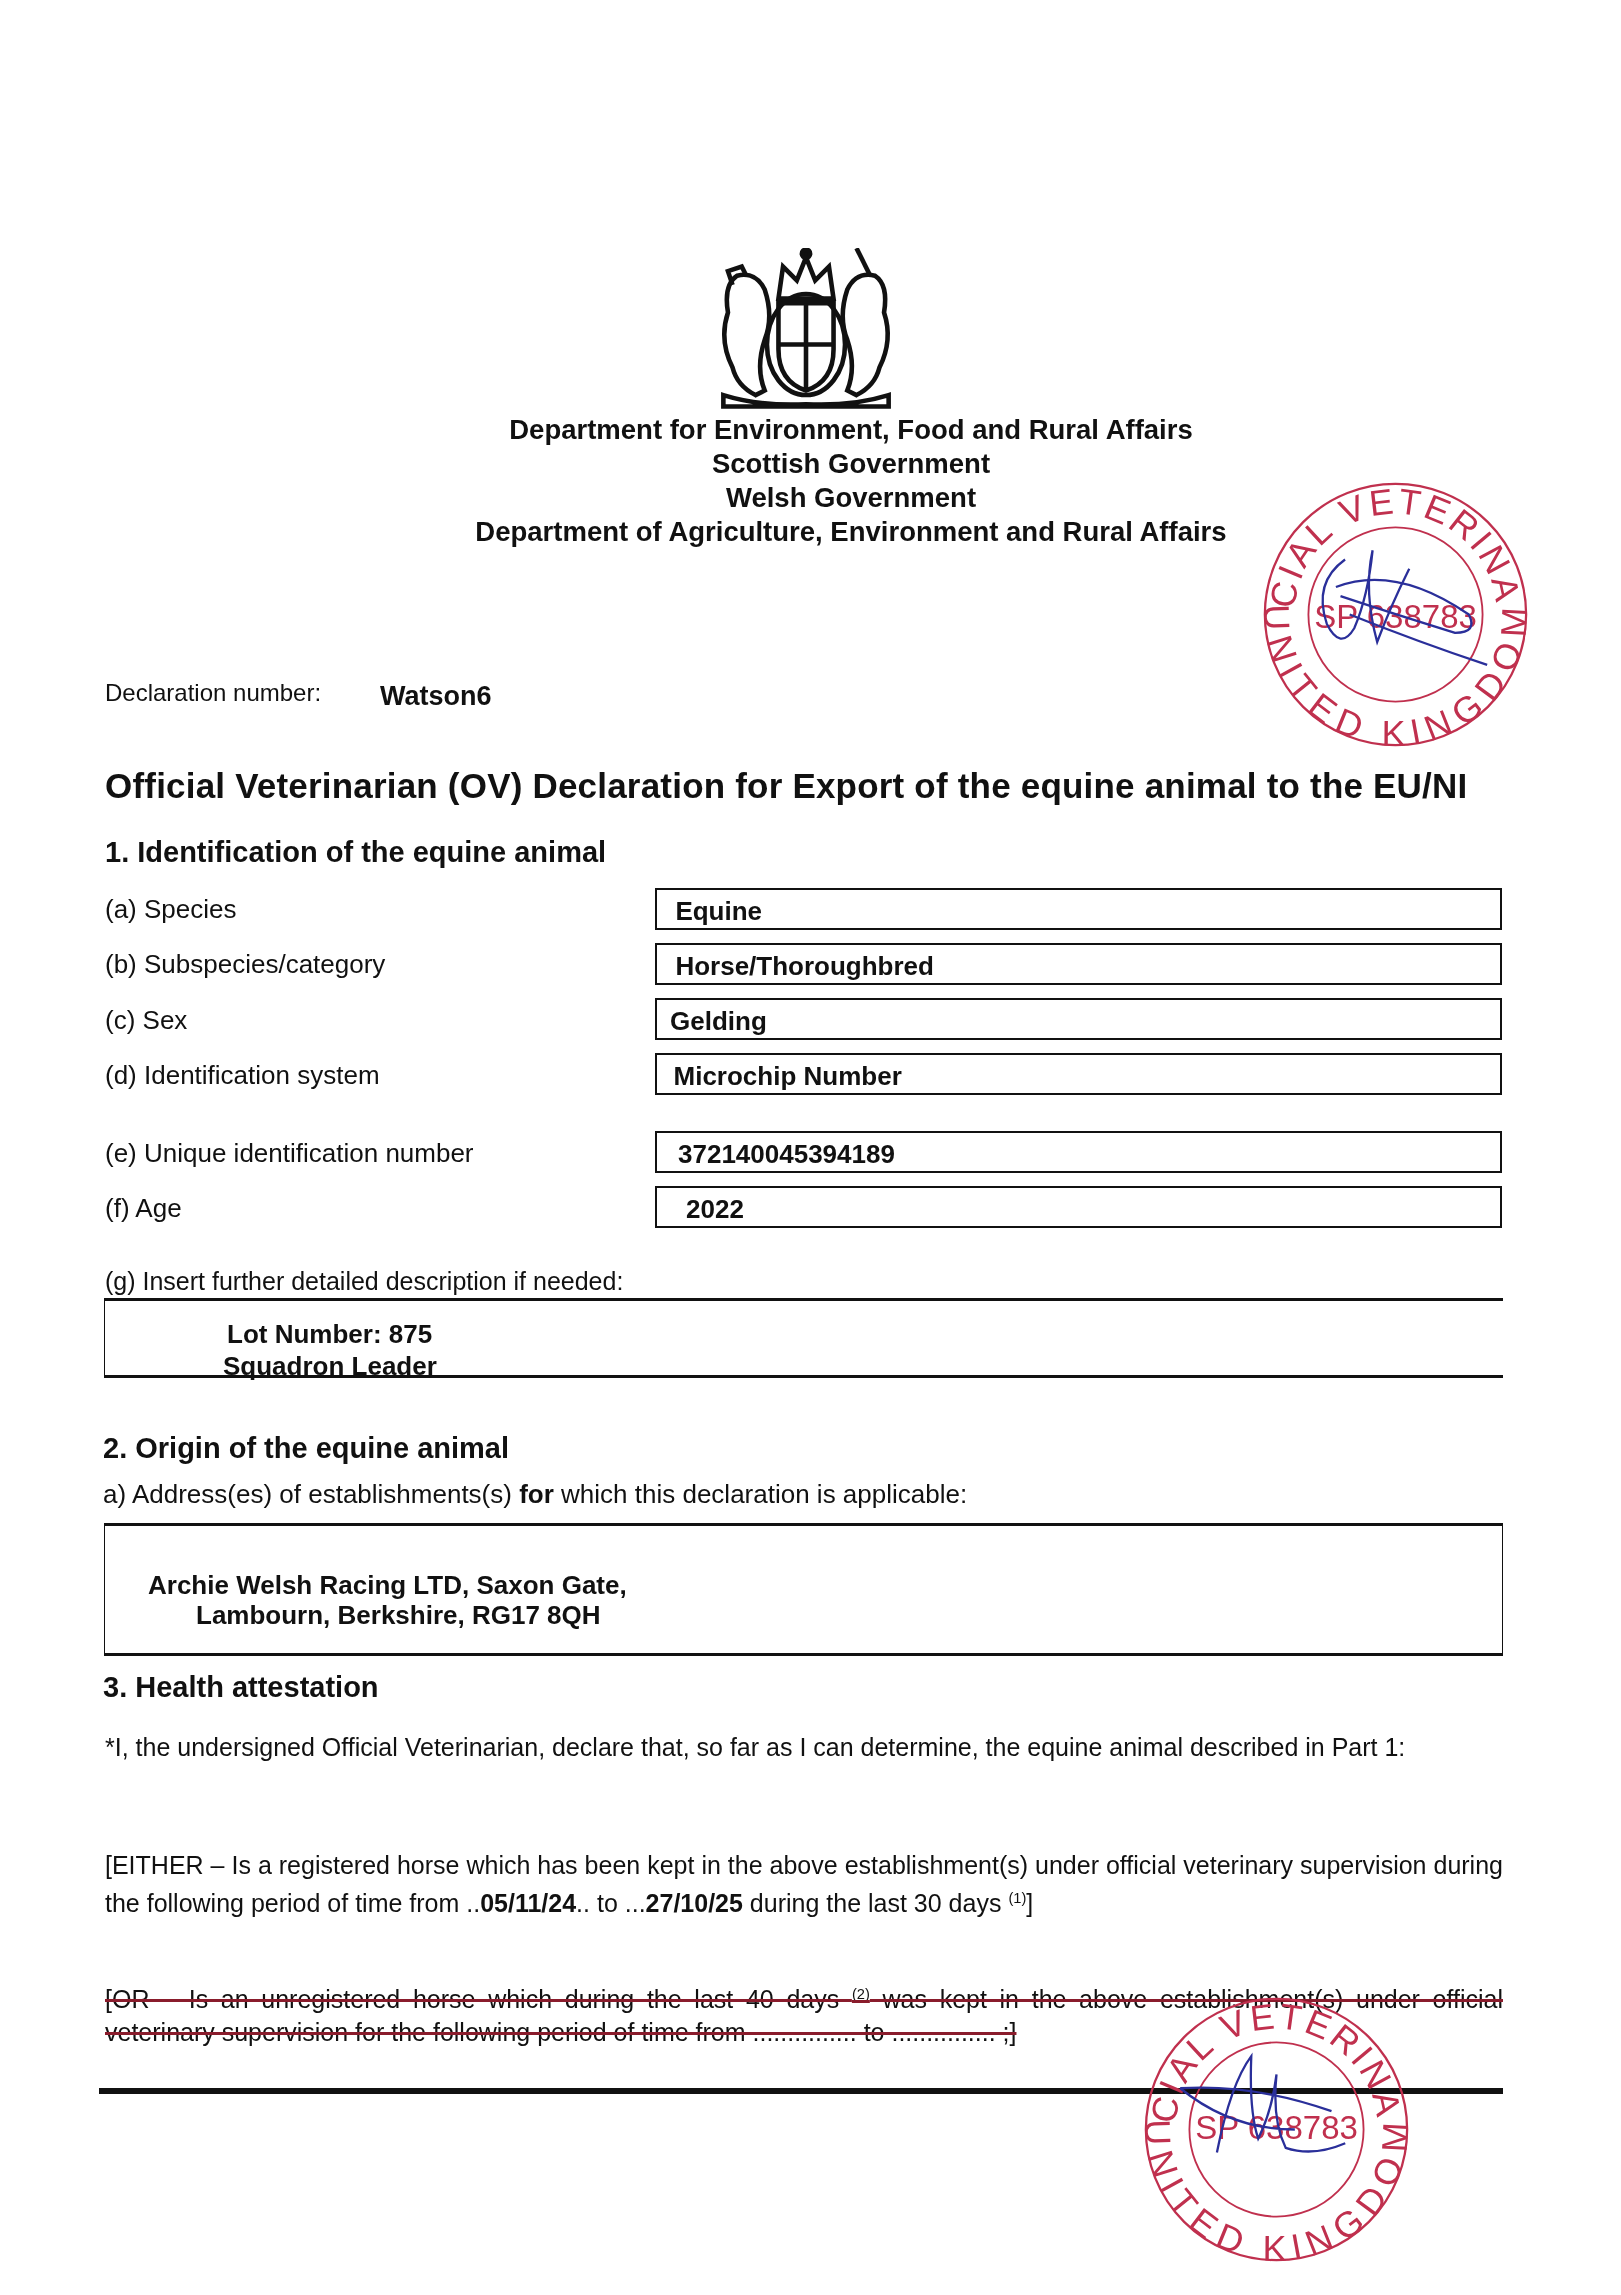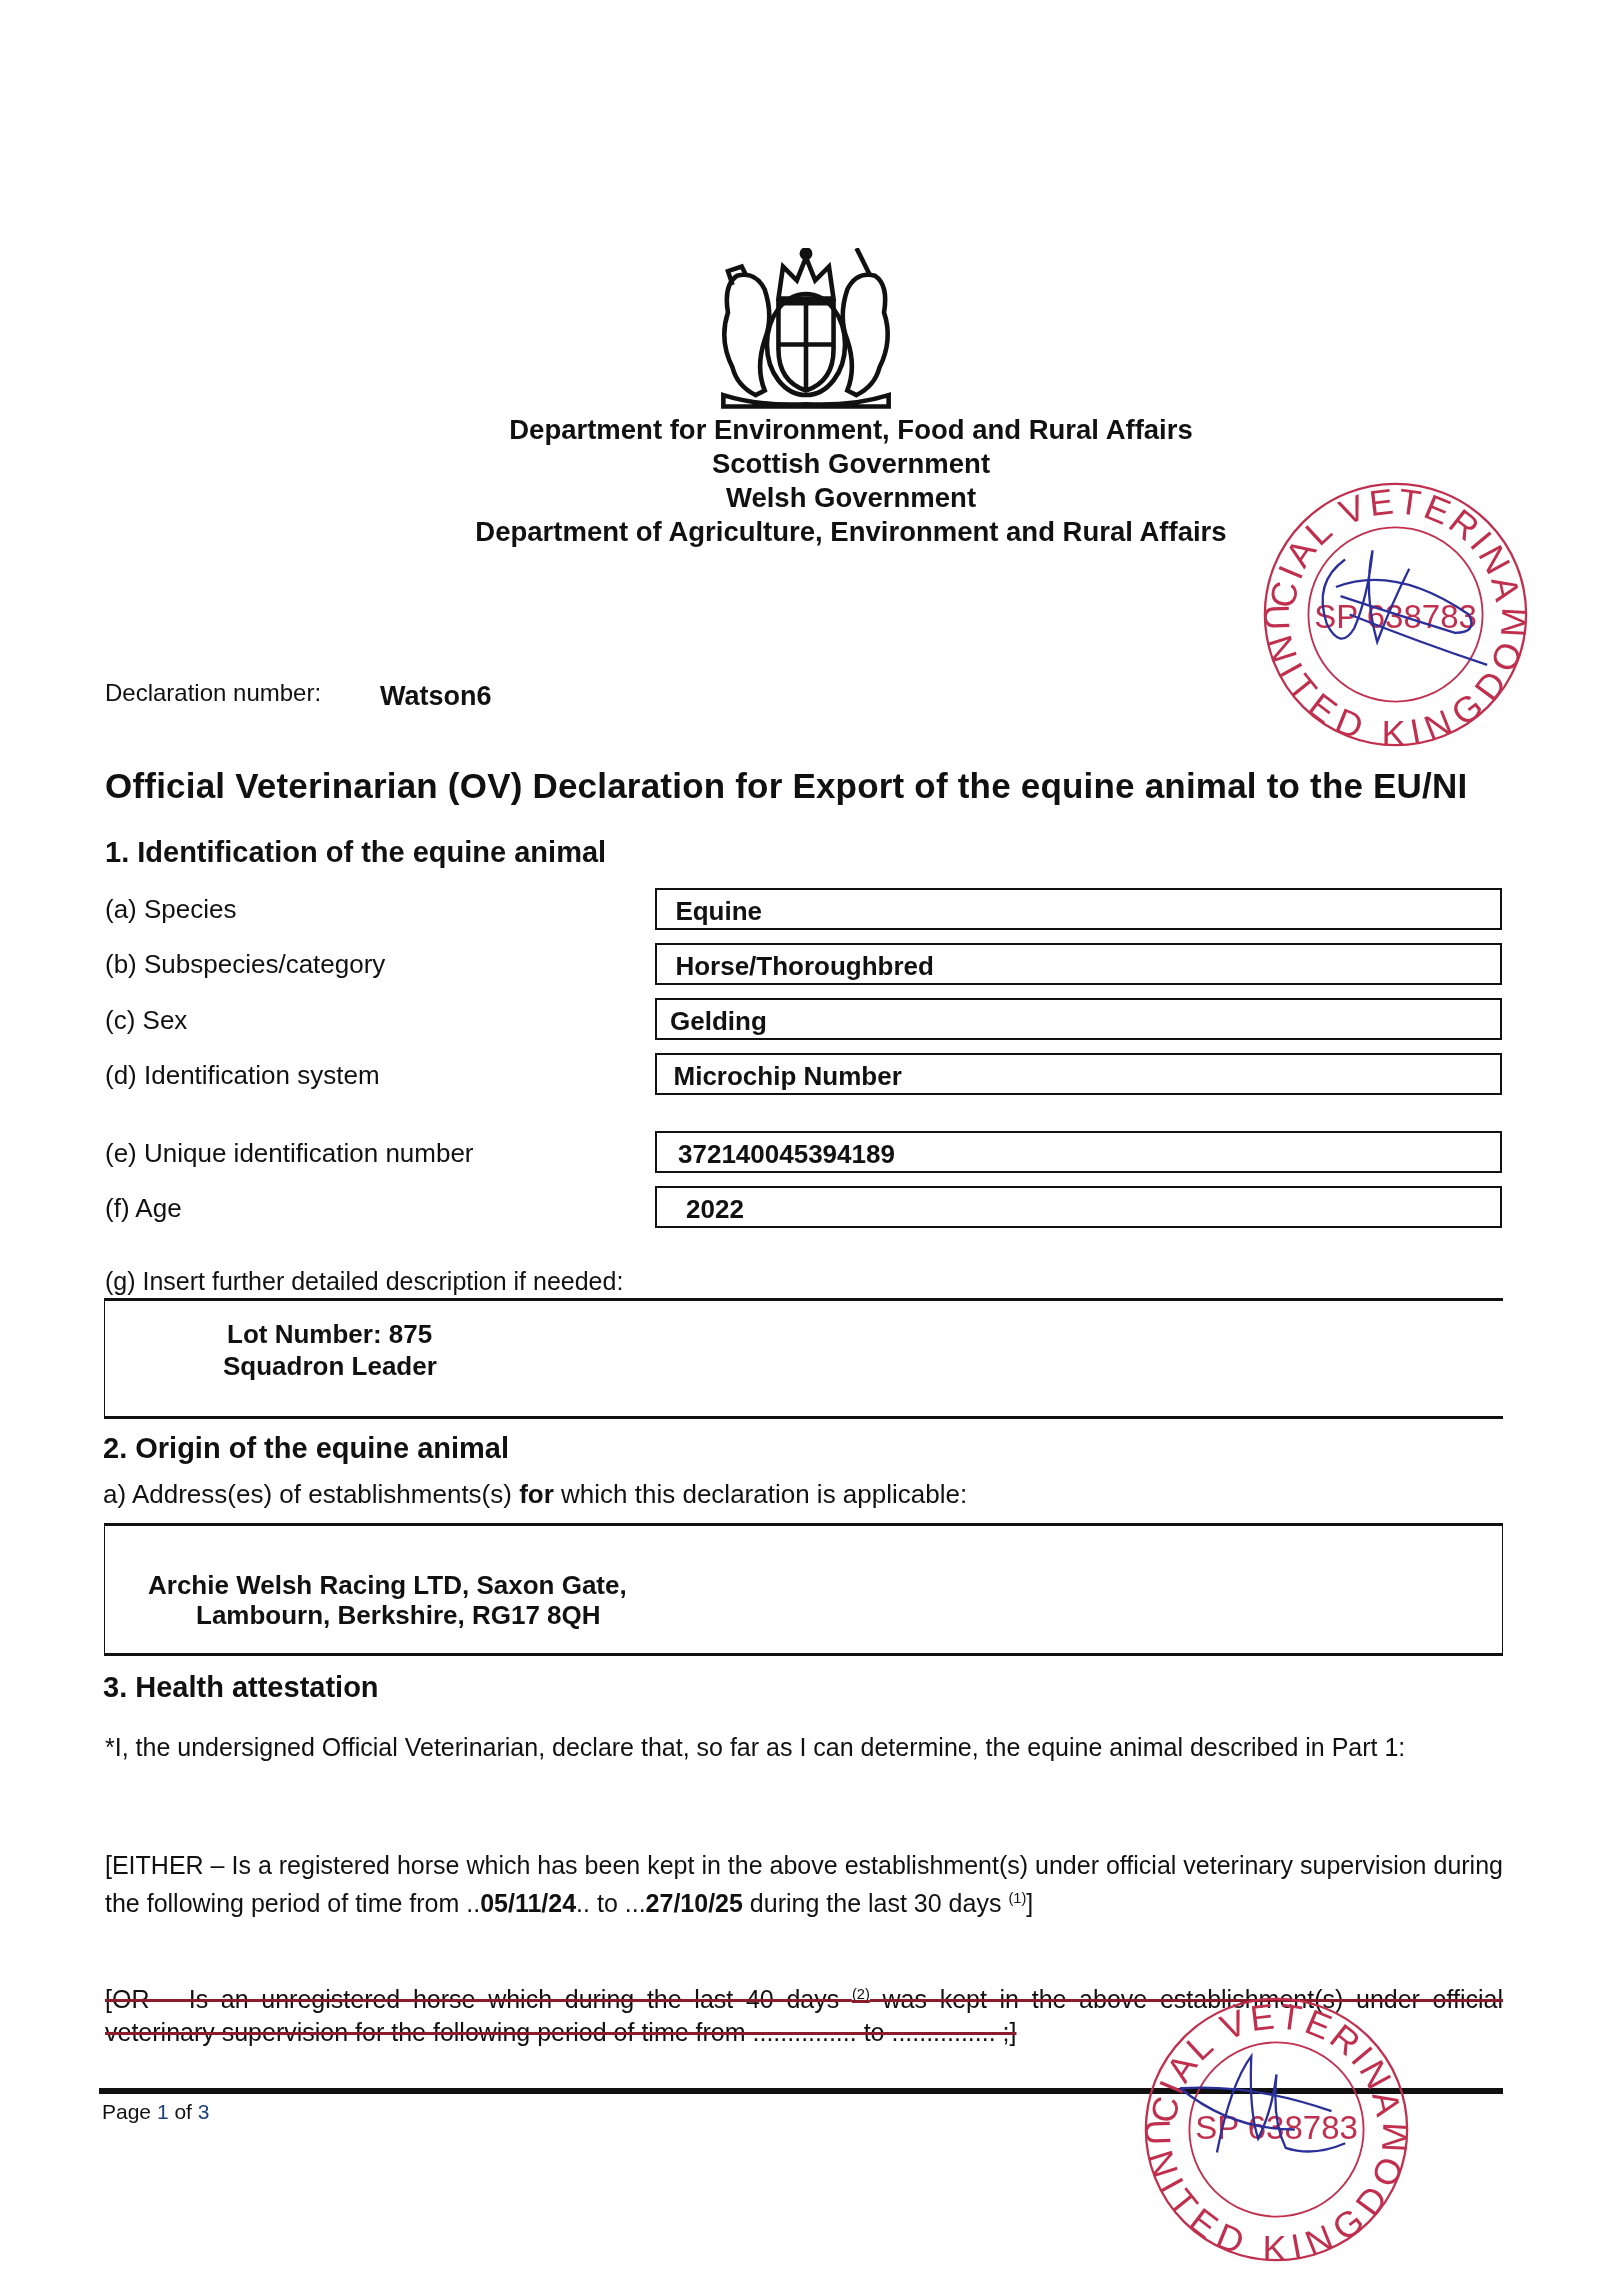--- a/index.html
+++ b/index.html
@@ -9,21 +9,21 @@
   .crest { left:705px; top:248px; width:202px; height:161px; }
   .dept { left:0; width:1622px; text-align:center; font-weight:bold; font-size:27.5px; line-height:34px; top:413px;margin-left:40px; }
   .decl-label { left:105px; top:679px; font-size:24px; }
   .decl-value { left:380px; top:681px; font-size:27px; font-weight:bold; }
   .main-title { left:105px; top:766px; font-size:35px; font-weight:bold; letter-spacing:0.2px; }
   .sec-heading { font-size:29px; font-weight:bold; }
   .field-label { left:105px; font-size:26px; }
   .field-box { left:655px; width:847px; height:42px; border:2.8px solid #111; box-sizing:border-box; }
   .field-val { position:absolute; left:18.4px; top:6.4px; font-size:26px; font-weight:bold; }
   .desc-label { left:105px; top:1267px; font-size:25px; }
-  .desc-box { left:104px; top:1298px; width:1399px; height:121px; border-top:3.2px solid #111; border-bottom:3.2px solid #111; border-left:1.4px solid #111; box-sizing:border-box; }
+  .desc-box { left:104px; top:1298px; width:1399px; height:80px; border-top:3.2px solid #111; border-bottom:3.2px solid #111; border-left:1.4px solid #111; box-sizing:border-box; }
   .desc-line { position:absolute; left:122px; font-size:26px; font-weight:bold; }
   .addr-box { left:104px; top:1523px; width:1399px; height:133px; border-top:3.2px solid #111; border-bottom:3.2px solid #111; border-left:1.4px solid #111; border-right:1.4px solid #111; box-sizing:border-box; }
   .addr-line { position:absolute; font-size:26px; font-weight:bold; }
   .para { left:105px; width:1398px; font-size:25px; line-height:33px; text-align:justify; }
   .struck { text-decoration: line-through; text-decoration-color:#8a1c2c; text-decoration-thickness:2.8px; }
   .bold { font-weight:bold; }
   sup { font-size:14.7px; }
   .footer-rule { left:99px; top:2088px; width:1404px; height:5.5px; background:#111; }
   .footer-text { left:102px; top:2098px; font-size:21px; line-height:27px; }
   .page-num { color:#1e3f7a; }
@@ -144,23 +144,20 @@
 <div class="abs para" style="top:1849px;">
   <span>[EITHER – Is a registered horse which has been kept in the above establishment(s) under official veterinary supervision during the following period of time from ..</span><span class="bold">05/11/24</span><span>.. to ...</span><span class="bold">27/10/25</span><span> during the last 30 days </span><sup>(1)</sup><span>]</span>
 </div>
 
 <div class="abs para struck" style="top:1978px;">
   <span>[OR – Is an unregistered horse which during the last 40 days </span><sup>(2)</sup><span> was kept in the above establishment(s) under official veterinary supervision for the following period of time from ............... to ............... ;]</span>
 </div>
 
 <div class="abs footer-rule"></div>
 <div class="abs footer-text">
-  <div>
-    <span>Page </span><span class="page-num">1</span><span> of </span><span class="page-num">3</span>
-  </div>
 </div>
 
 <div class="abs stamp" style="left:1139px; top:1992px;">
   <svg width="275" height="275" viewBox="0 0 600 600">
     <defs>
       <path id="topArc2" d="M 80 300 A 220 220 0 0 1 520 300"></path>
       <path id="botArc2" d="M 70 300 A 230 230 0 0 0 530 300"></path>
     </defs>
     <circle cx="300" cy="300" r="285" fill="none" stroke="#c0304e" stroke-width="5"></circle>
     <circle cx="300" cy="300" r="190" fill="none" stroke="#c0304e" stroke-width="4"></circle>

